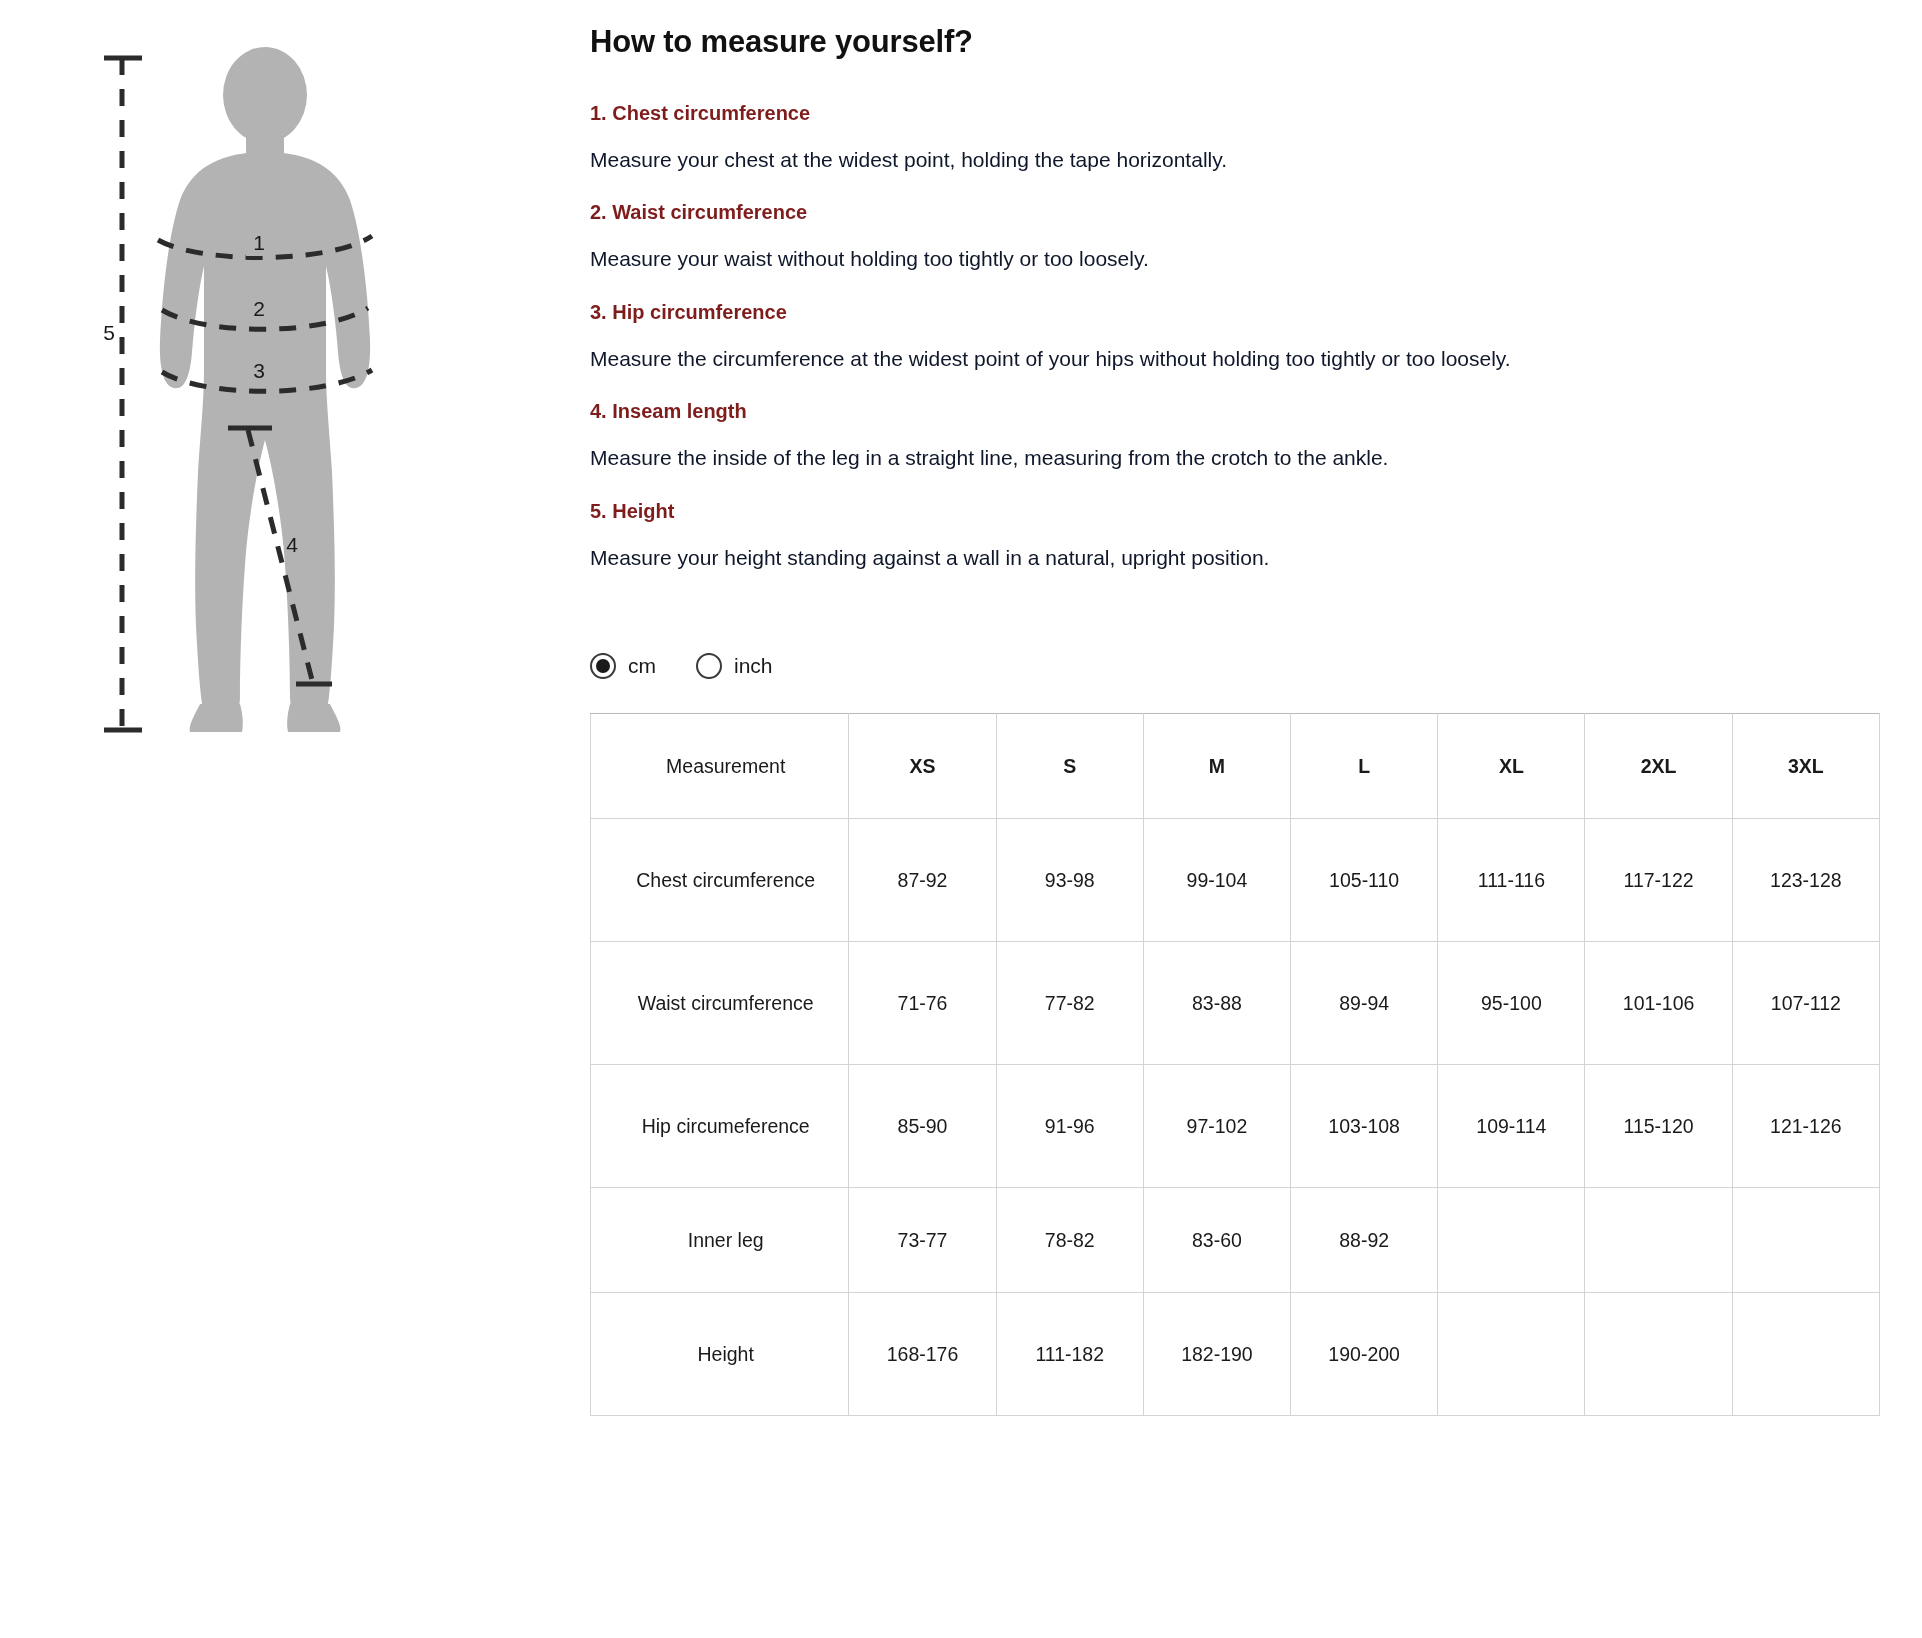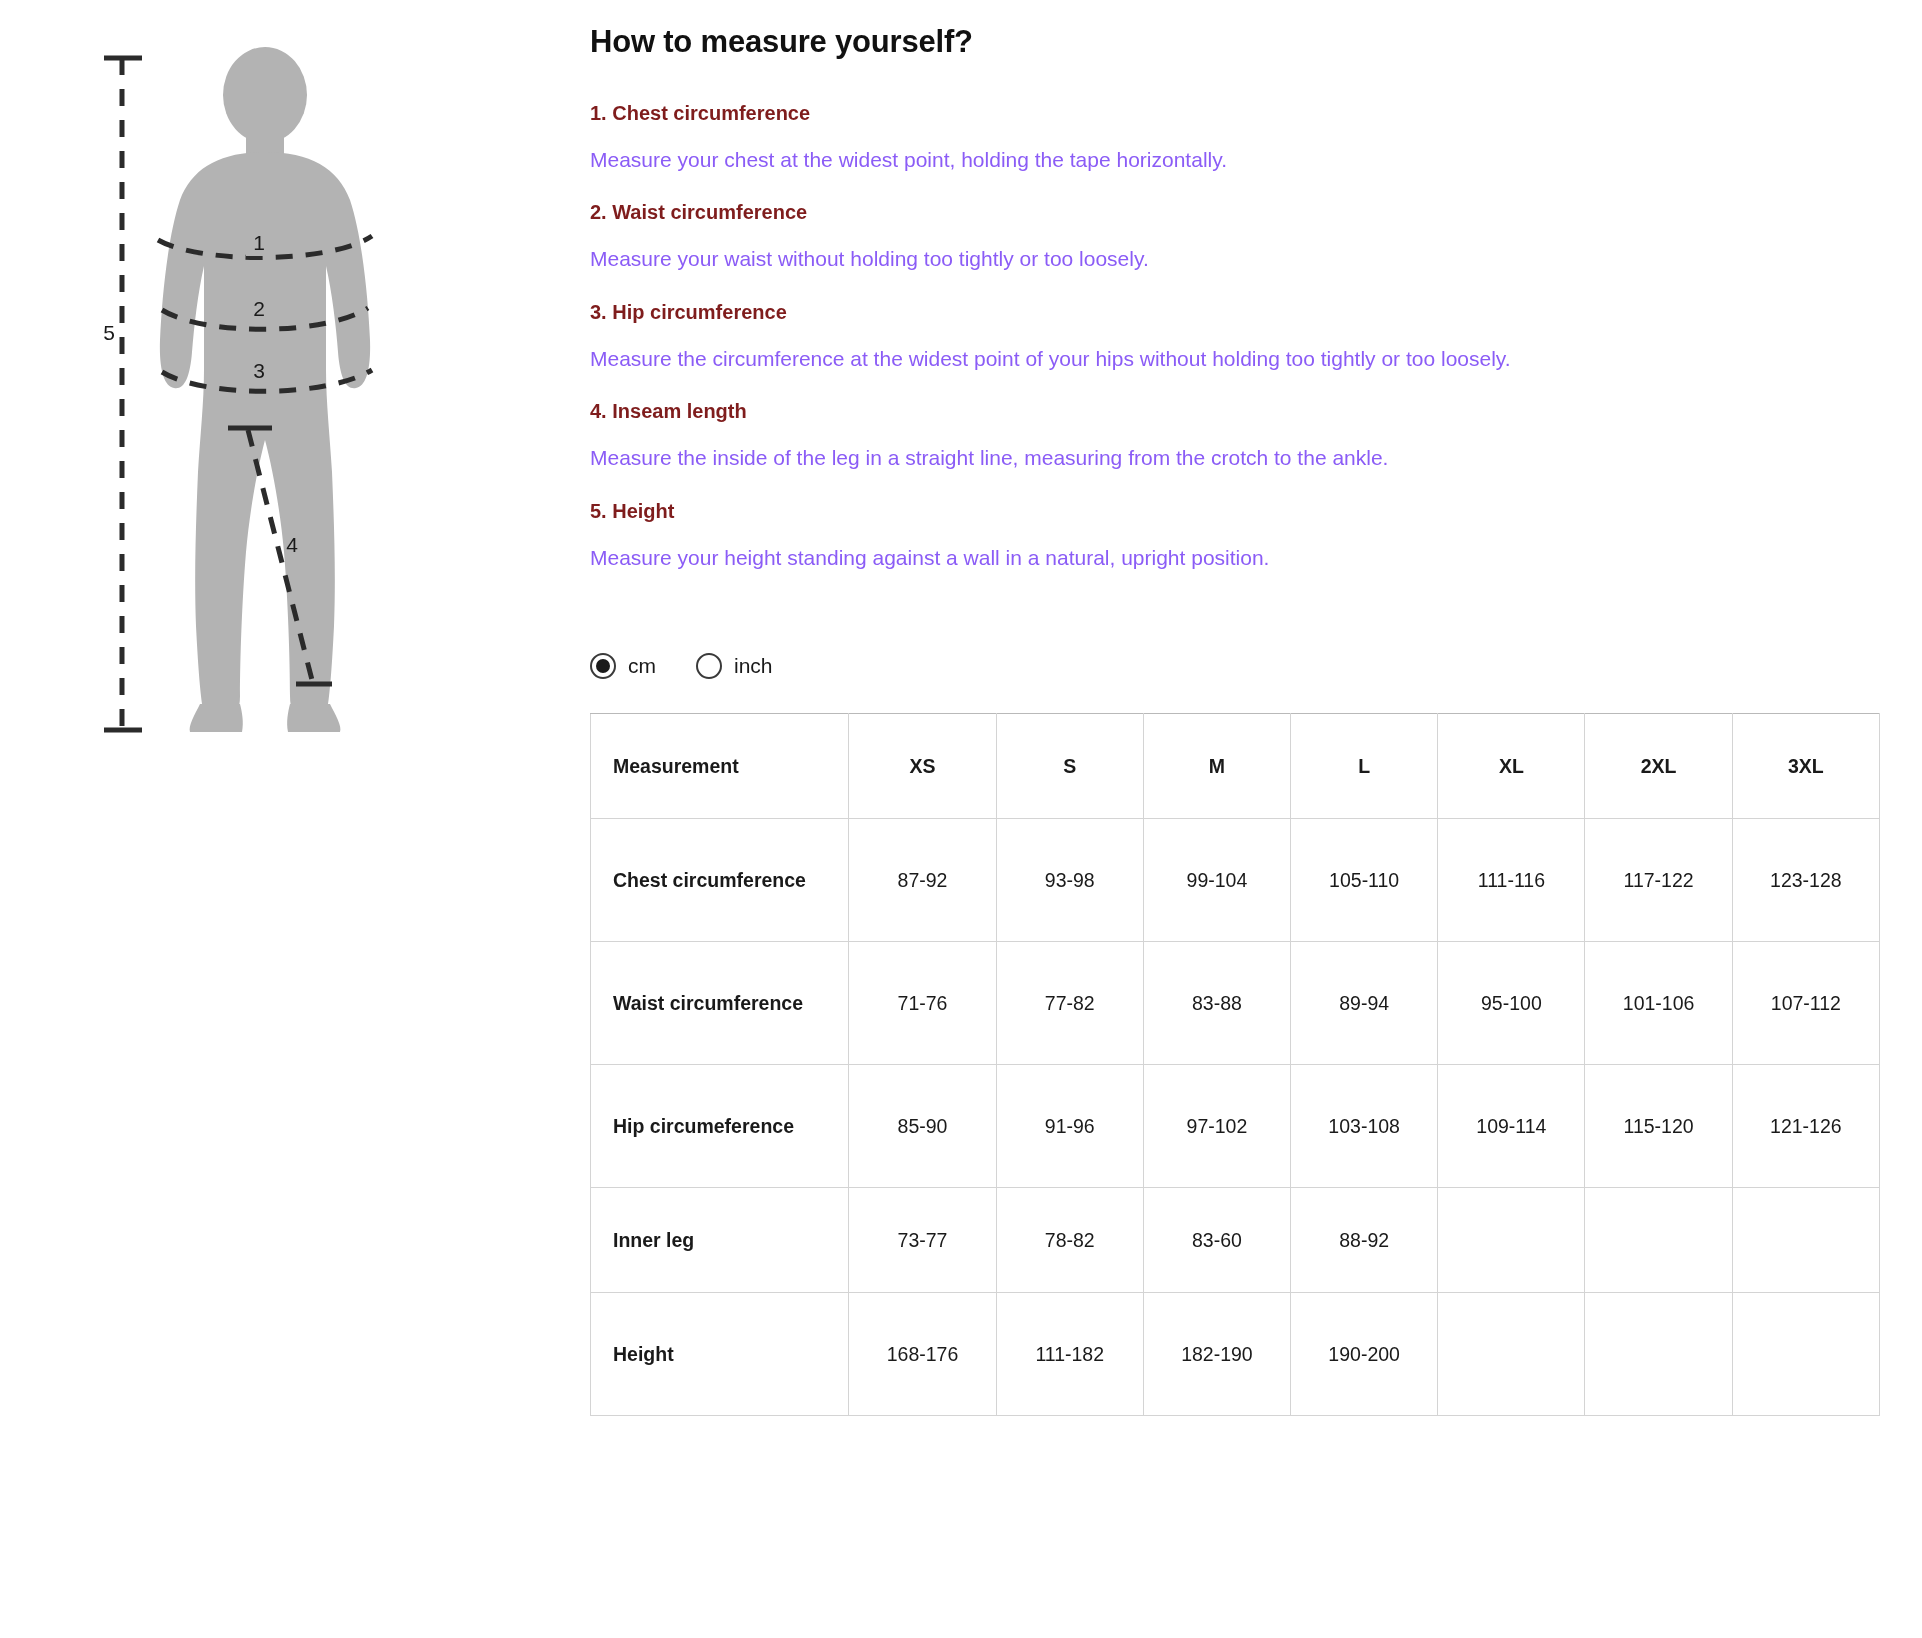--- a/index.html
+++ b/index.html
@@ -55,21 +55,21 @@
     font-size: 20px;
     font-weight: bold;
     margin: 0 0 20px 0;
     color: #7f1d1d;
   }
   .step-text {
     font-size: 21px;
     font-weight: normal;
     margin: 0 0 26px 0;
     line-height: 1.45;
-    color: #8b5cf6;
+    color: #0f172a;
     max-width: 1280px;
   }
   .unit-row {
     display: flex;
     align-items: flex-end;
     gap: 18px;
     margin-top: 80px;
     margin-bottom: 34px;
   }
   .radio-opt {
@@ -113,22 +113,22 @@
     text-align: center;
     vertical-align: middle;
     padding: 16px 6px;
     color: #1a1a1a;
     font-weight: normal;
   }
   table.size-table tr:first-child td {
     border-top: 1px solid #b9b9b9;
   }
   table.size-table td.rowhead {
-    text-align: left;
-    font-weight: bold;
+    text-align: center;
+    font-weight: normal;
     padding-left: 22px;
     padding-right: 10px;
     line-height: 1.3;
   }
   table.size-table td.colhead {
     font-weight: bold;
   }
   .col-label { width: 258px; }
   .col-size  { width: 147px; }
   .tall td { height: 90px; }

